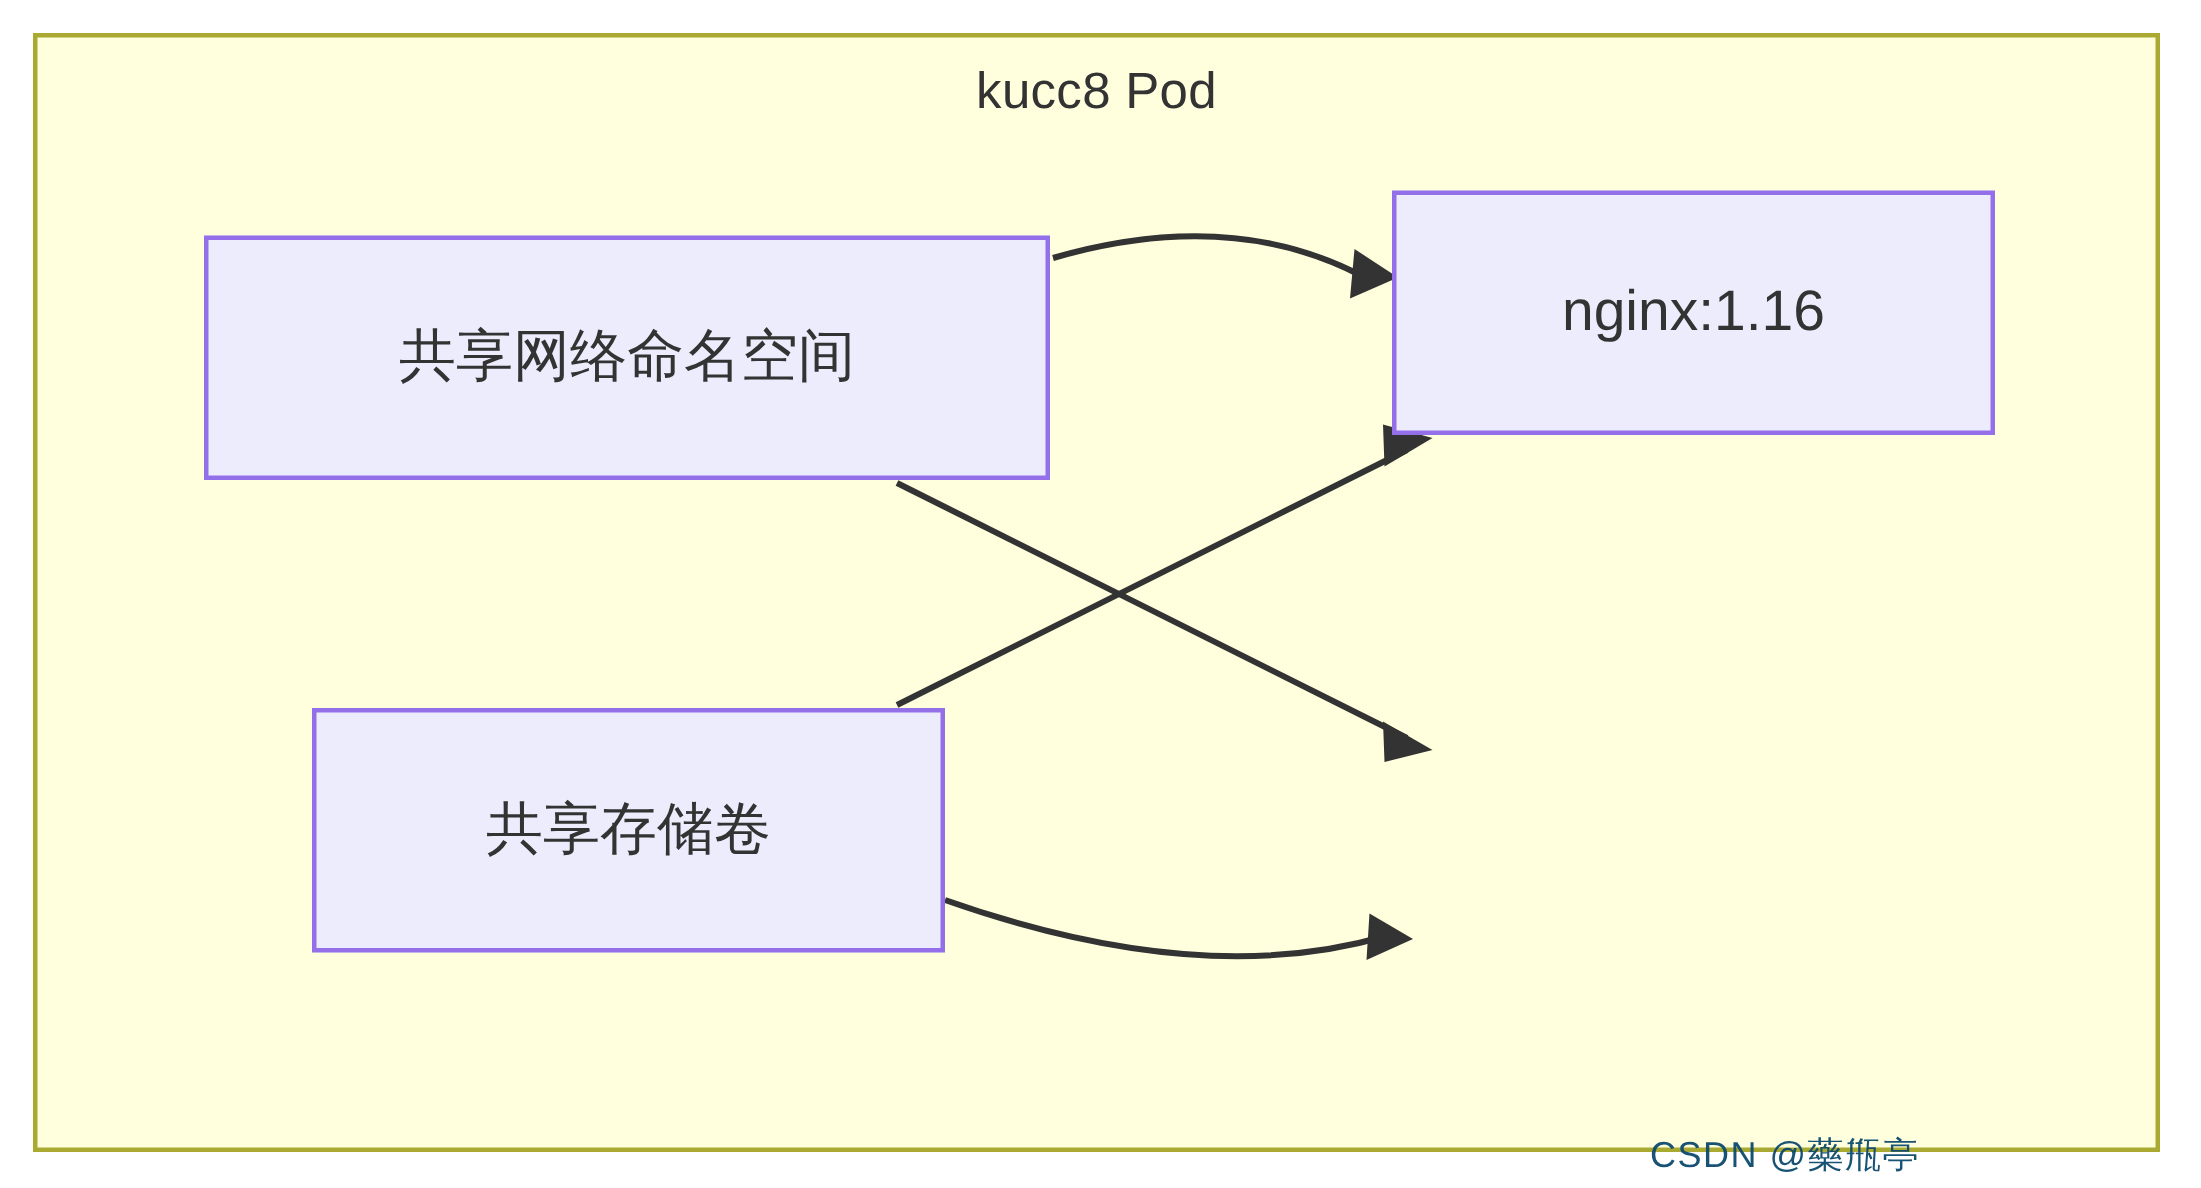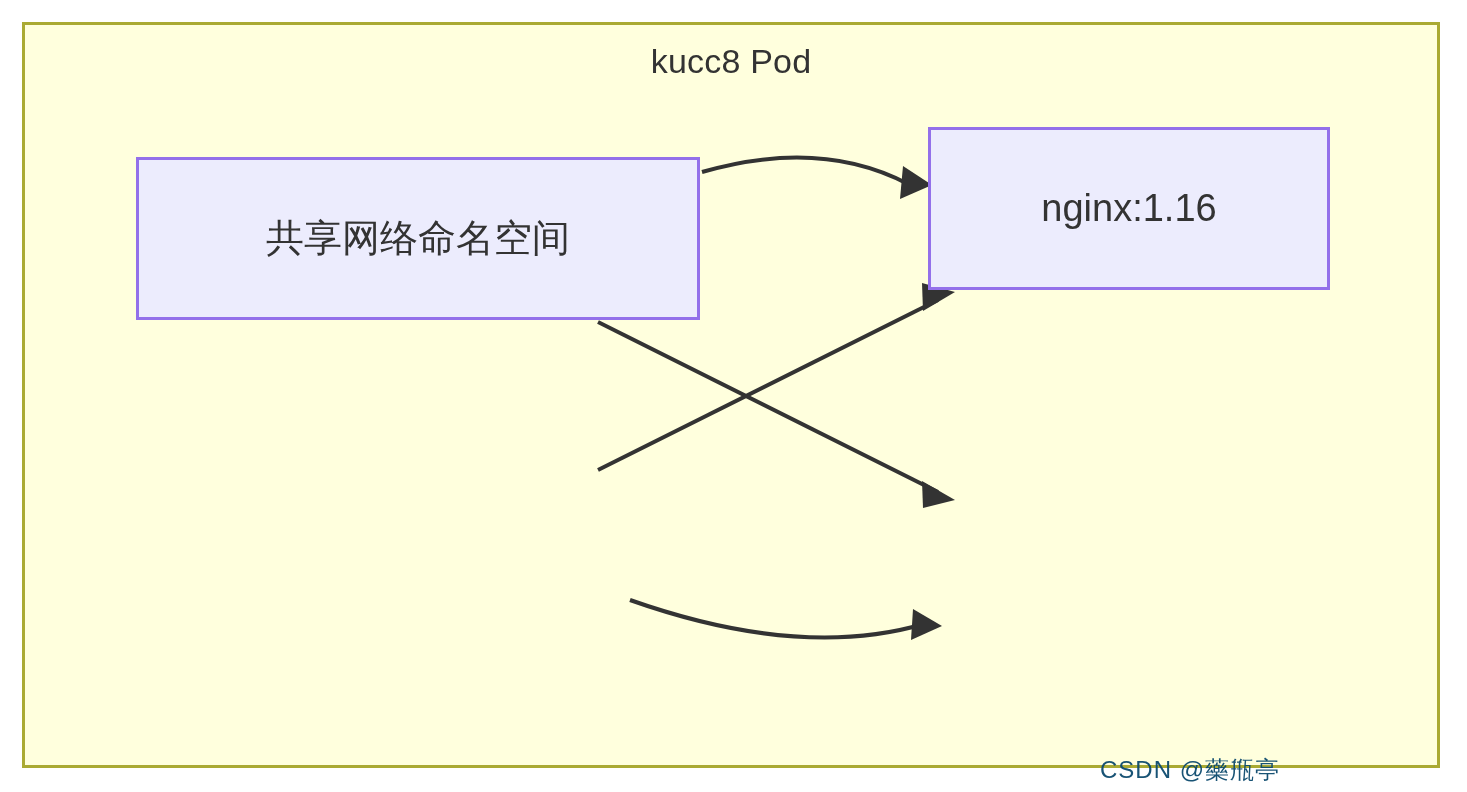--- a/index.html
+++ b/index.html
@@ -155,20 +155,23 @@
     <g>
       <path class="edge-path" d="M 630 600 Q 800 660 924 624"></path>
       <polygon class="edge-head" points="913,609 942,626 911,640"></polygon>
     </g>
   </svg>
 
   <div class="node" id="node-shared-network">
     <span class="node-label">共享网络命名空间</span>
   </div>
 
+  <div class="node" id="node-shared-volume">
+    <span class="node-label">共享存储卷</span>
+  </div>
 
   <div class="node" id="node-nginx">
     <span class="node-label">nginx:1.16</span>
   </div>
 
 
   <div class="watermark">CSDN @藥甁亭</div>
 
 </div>
 

